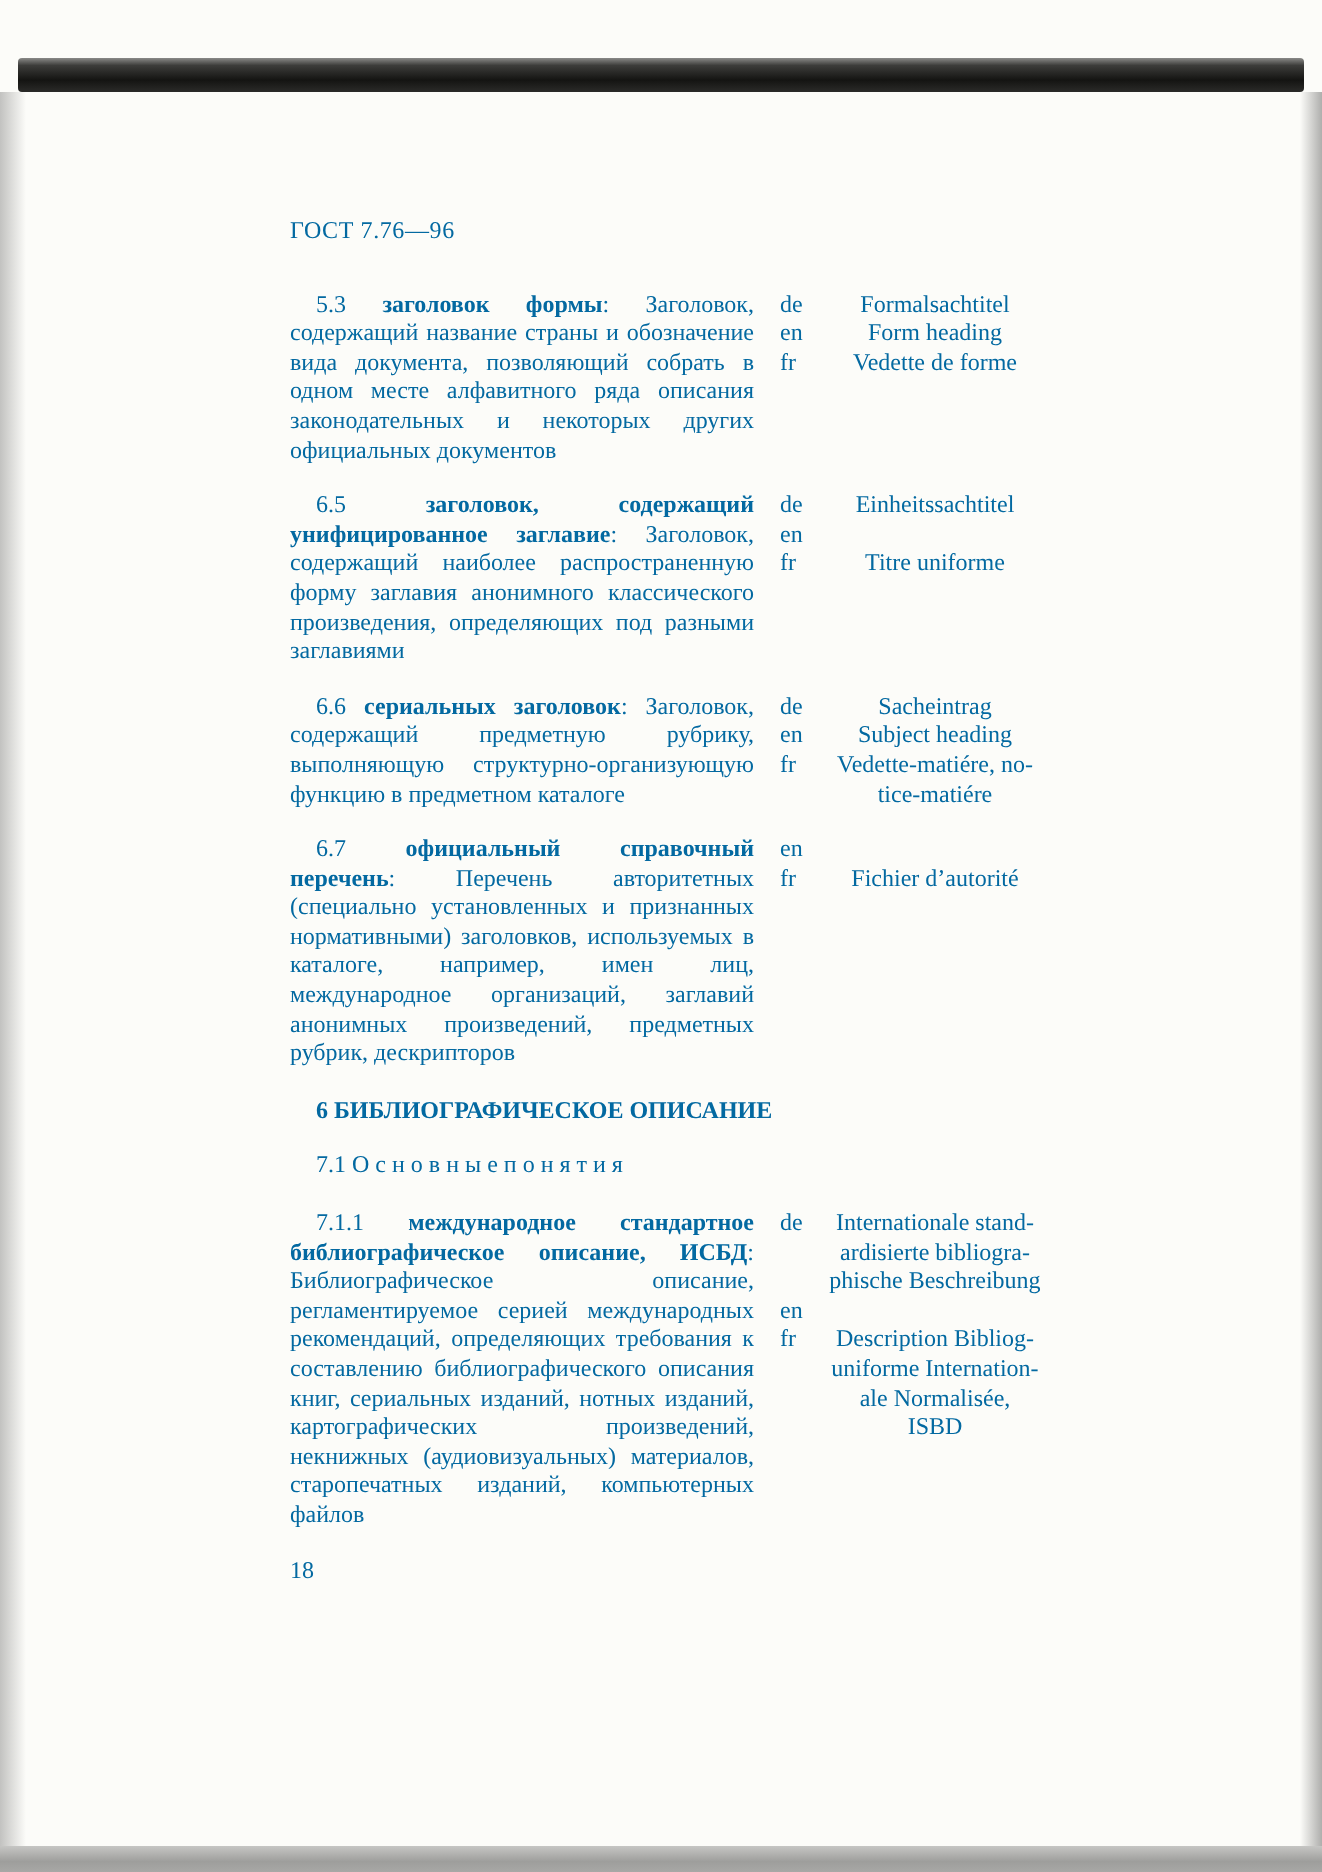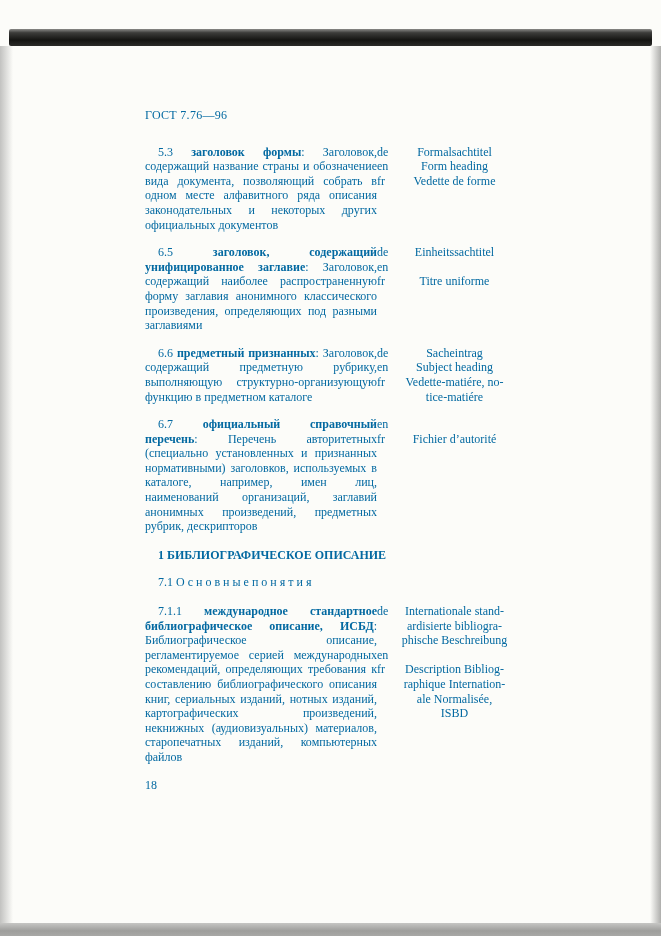--- a/index.html
+++ b/index.html
@@ -37,21 +37,21 @@
   .content {
     position:absolute; left:145px; top:108px; width:380px;
     color:#0369a1;
     font-size:12px; line-height:14.6px;
   }
   .doc-header { margin-bottom:22px; letter-spacing:0.3px; }
 
   .entry { display:flex; align-items:flex-start; margin-bottom:13px; }
   .entry-main { width:232px; text-align:justify; text-indent:13px; }
   .entry-main b { font-weight:bold; }
-  .entry-trans { width:135px; margin-left:0; }
+  .entry-trans { width:135px; margin-left:13px; }
   .trans-row { display:flex; }
   .lang-code { width:20px; flex:none; }
   .trans-text { flex:1; white-space:pre-line;text-align:center; }
 
   .chapter-heading { font-weight:bold; text-indent:13px; margin:14px 0 13px; }
   .subsection-heading { text-indent:13px; margin-bottom:14px; }
 
   .page-number { margin-top:6px; }
 </style>
 </head>
@@ -96,70 +96,70 @@
             <span class="lang-code">en</span>
           </div>
         <div class="trans-row">
             <span class="lang-code">fr</span>
             <span class="trans-text">Titre uniforme</span>
           </div>
       </div>
     </div>
 
     <div class="entry">
-      <p class="entry-main"><span>6.6</span> <b>предметный признанных</b><span>: Заголовок, содержащий предметную рубрику, выполняющую структурно-организующую функцию в предметном каталоге</span></p>
+      <p class="entry-main"><span>6.6</span> <b>сериальных заголовок</b><span>: Заголовок, содержащий предметную рубрику, выполняющую структурно-организующую функцию в предметном каталоге</span></p>
       <div class="entry-trans">
         <div class="trans-row">
             <span class="lang-code">de</span>
             <span class="trans-text">Sacheintrag</span>
           </div>
         <div class="trans-row">
             <span class="lang-code">en</span>
             <span class="trans-text">Subject heading</span>
           </div>
         <div class="trans-row">
             <span class="lang-code">fr</span>
             <span class="trans-text">Vedette-matiére, no-
 tice-matiére</span>
           </div>
       </div>
     </div>
 
     <div class="entry">
-      <p class="entry-main"><span>6.7</span> <b>официальный справочный перечень</b><span>: Перечень авторитетных (специально установленных и признанных нормативными) заголовков, используемых в каталоге, например, имен лиц, наименований организаций, заглавий анонимных произведений, предметных рубрик, дескрипторов</span></p>
+      <p class="entry-main"><span>6.7</span> <b>официальный справочный перечень</b><span>: Перечень авторитетных (специально установленных и признанных нормативными) заголовков, используемых в каталоге, например, имен лиц, международное организаций, заглавий анонимных произведений, предметных рубрик, дескрипторов</span></p>
       <div class="entry-trans">
         <div class="trans-row">
             <span class="lang-code">en</span>
           </div>
         <div class="trans-row">
             <span class="lang-code">fr</span>
             <span class="trans-text">Fichier d’autorité</span>
           </div>
       </div>
     </div>
 
-    <div class="chapter-heading">1 БИБЛИОГРАФИЧЕСКОЕ ОПИСАНИЕ</div>
+    <div class="chapter-heading">6 БИБЛИОГРАФИЧЕСКОЕ ОПИСАНИЕ</div>
     <div class="subsection-heading">7.1 О с н о в н ы е   п о н я т и я</div>
 
     <div class="entry">
       <p class="entry-main"><span>7.1.1</span> <b>международное стандартное библиографическое описание, ИСБД</b><span>: Библиографическое описание, регламентируемое серией международных рекомендаций, определяющих требования к составлению библиографического описания книг, сериальных изданий, нотных изданий, картографических произведений, некнижных (аудиовизуальных) материалов, старопечатных изданий, компьютерных файлов</span></p>
       <div class="entry-trans">
         <div class="trans-row">
             <span class="lang-code">de</span>
             <span class="trans-text">Internationale stand-
 ardisierte bibliogra-
 phische Beschreibung</span>
           </div>
         <div class="trans-row">
             <span class="lang-code">en</span>
           </div>
         <div class="trans-row">
             <span class="lang-code">fr</span>
             <span class="trans-text">Description Bibliog-
-raphique Internation-
+uniforme Internation-
 ale Normalisée,
 ISBD</span>
           </div>
       </div>
     </div>
 
     <div class="page-number">18</div>
 
   </div>
 </div>

